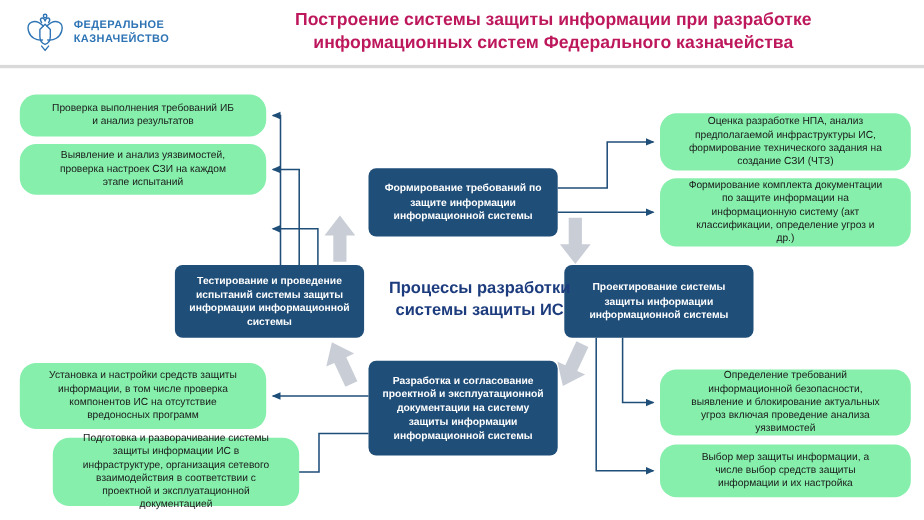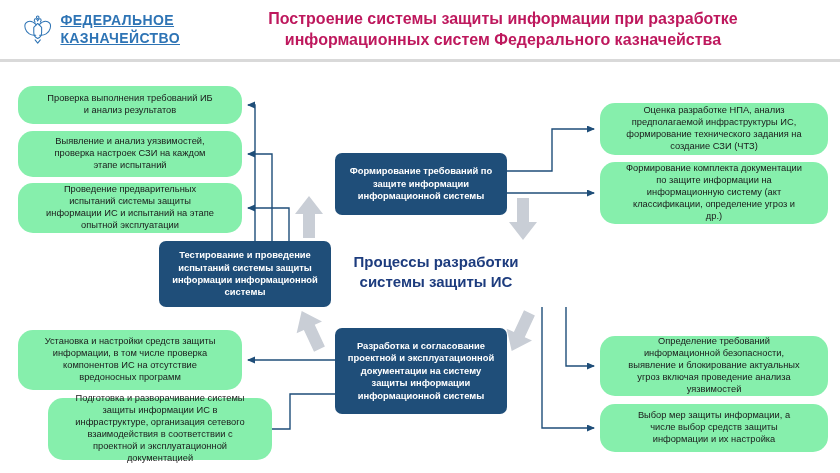--- a/index.html
+++ b/index.html
@@ -13,21 +13,21 @@
 
   
   .header {
     position: absolute; top: 0; left: 0; width: 840px; height: 62px;
     border-bottom: 3px solid #d9d9d9;
     display: flex; align-items: center;
   }
   .logo { display: flex; align-items: center; gap: 7px; padding-left: 22px; width: 180px; flex: 0 0 auto; }
   .logo-text { display: flex; flex-direction: column; line-height: 1.25; }
   .logo-text span {
-    font-size: 14px; font-weight: bold; letter-spacing: 0.4px; color: #2e74b5; text-decoration: underline;
+    font-size: 10px; font-weight: bold; letter-spacing: 0.4px; color: #2e74b5;
   }
   .page-title {
     flex: 1; text-align: center; padding-right: 14px;
     font-size: 16px; font-weight: bold; color: #be185d; line-height: 1.28;
   }
 
   
   .gray-box {
     position: absolute; background: #86efac; border-radius: 15px;
     display: flex; align-items: center; justify-content: center;
@@ -125,30 +125,30 @@
       <polyline points="507,171 552,171 552,129 594,129" marker-end="url(#arrL)"></polyline>
       <polyline points="507,193 594,193" marker-end="url(#arrL)"></polyline>
 
       <polyline points="566,307 566,366 594,366" marker-end="url(#arrL)"></polyline>
       <polyline points="542,307 542,428 594,428" marker-end="url(#arrL)"></polyline>
     </g>
   </svg>
 
   <div class="gray-box lg1">Проверка выполнения требований ИБ и анализ результатов</div>
   <div class="gray-box lg2">Выявление и анализ уязвимостей, проверка настроек СЗИ на каждом этапе испытаний</div>
-  <div class="gray-box lg3">Проведение предварительных испытаний системы защиты информации ИС и испытаний на этапе опытной эксплуатации</div>
   <div class="gray-box lg4">Установка и настройки средств защиты информации, в том числе проверка компонентов ИС на отсутствие вредоносных программ</div>
   <div class="gray-box lg5">Подготовка и разворачивание системы защиты информации ИС в инфраструктуре, организация сетевого взаимодействия в соответствии с проектной и эксплуатационной документацией</div>
 
   <div class="gray-box rg1">Оценка разработке НПА, анализ предполагаемой инфраструктуры ИС, формирование технического задания на создание СЗИ (ЧТЗ)</div>
   <div class="gray-box rg2">Формирование комплекта документации по защите информации на информационную систему (акт классификации, определение угроз и др.)</div>
   <div class="gray-box rg3">Определение требований информационной безопасности, выявление и блокирование актуальных угроз включая проведение анализа уязвимостей</div>
   <div class="gray-box rg4">Выбор мер защиты информации, а числе выбор средств защиты информации и их настройка</div>
 
   <div class="blue-box stage-top">Формирование требований по защите информации информационной системы</div>
+  <div class="blue-box stage-right">Проектирование системы защиты информации информационной системы</div>
   <div class="blue-box stage-bottom">Разработка и согласование проектной и эксплуатационной документации на систему защиты информации информационной системы</div>
   <div class="blue-box stage-left">Тестирование и проведение испытаний системы защиты информации информационной системы</div>
 
   <div class="center-label">
     <span>Процессы разработки</span><br>
     <span>системы защиты ИС</span>
   </div>
 
 </div>
 

